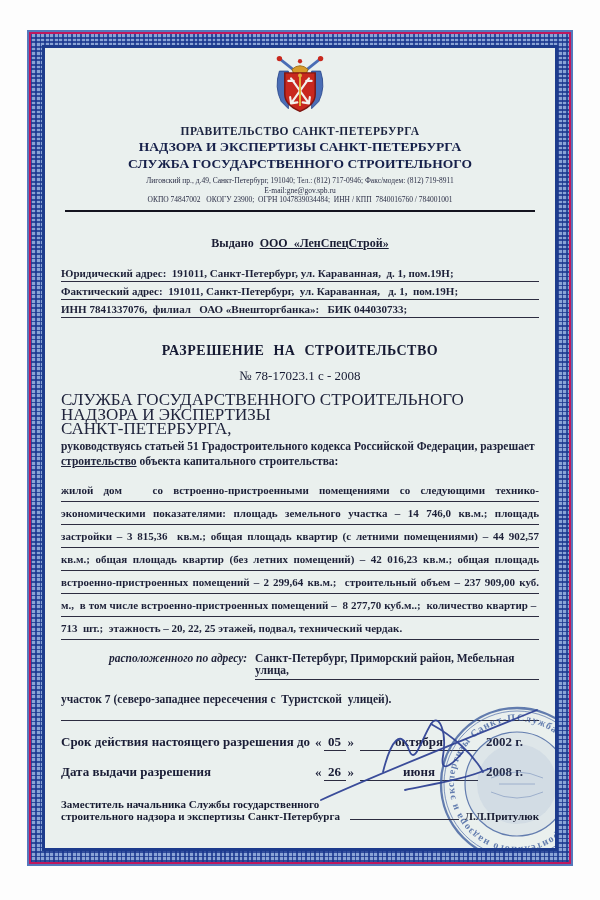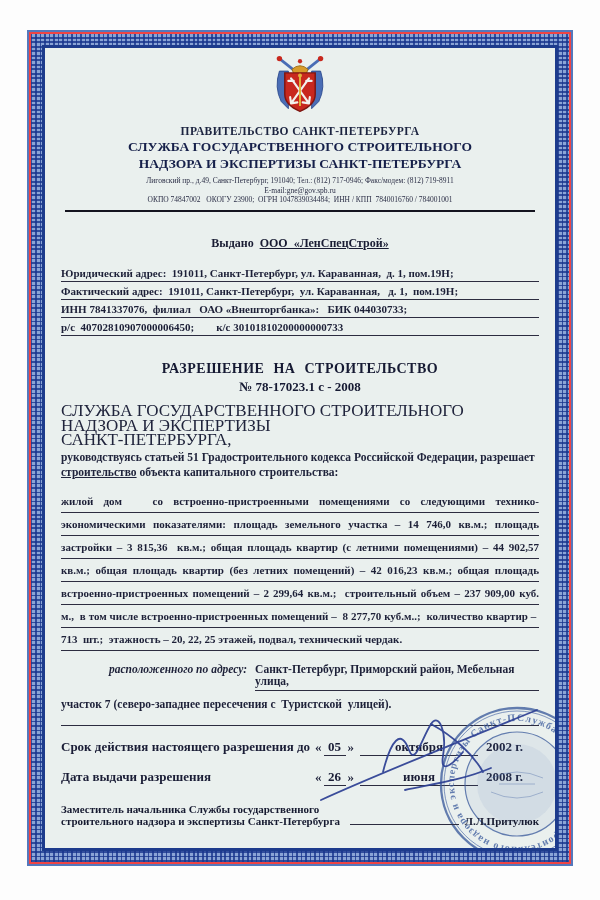--- a/index.html
+++ b/index.html
@@ -1,55 +1,55 @@
 <!DOCTYPE html>
 <html><head>
 <meta charset="utf-8">
 <style>
   html,body{margin:0;padding:0;}
   body{width:600px;height:900px;background:#ffffff;}
   .sheet{position:relative;width:600px;height:900px;background:#fdfdfd;
     font-family:"Liberation Serif","DejaVu Serif",serif;color:#23263a;}
   
   .frame{position:absolute;left:27px;top:30px;width:546px;height:836px;
-    box-sizing:border-box;border:2px solid #5578bc;padding:2px;background:#ef4444;}
+    box-sizing:border-box;border:2px solid #5578bc;padding:2px;background:#be185d;}
   .band{width:100%;height:100%;box-sizing:border-box;padding:11px;background-color:#8aa4d6;
     background-image:
       repeating-linear-gradient(0deg, rgba(23,52,140,.78) 0 1.5px, transparent 1.5px 4.5px),
       repeating-linear-gradient(90deg, rgba(23,52,140,.78) 0 1.5px, transparent 1.5px 4.5px);}
   .inner{width:100%;height:100%;box-sizing:border-box;border:3px solid #1d3b8c;
     background:#eaf0ee;position:relative;overflow:hidden;padding:5px 16px 0 16px;}
   
   .coat{display:block;margin:2px auto 2px auto;}
   .gov-title{text-align:center;font-weight:bold;font-size:11.5px;color:#1c2440;letter-spacing:.4px;}
   .svc-title{text-align:center;font-weight:bold;font-size:13.5px;color:#16204a;line-height:16.5px;margin-top:2px;}
   .addr-small{text-align:center;font-size:7.5px;line-height:9.5px;color:#2a2d45;margin-top:4px;}
   .rule-black{height:2.5px;background:#14141f;margin:5px 4px 0 4px;}
   
   .issued{text-align:center;font-weight:bold;font-size:12px;margin-top:24px;color:#191c33;}
   .issued .company{text-decoration:underline;margin-left:6px;}
   
   .requisites{margin-top:13px;font-weight:bold;font-size:11px;line-height:18px;color:#1d2038;
     background-image:repeating-linear-gradient(to bottom, transparent 0 16.6px, #2c2c40 16.6px 18px);}
   
   .permit-title{text-align:center;font-weight:bold;font-size:14px;word-spacing:5px;letter-spacing:.5px;margin-top:25px;color:#161a33;}
-  .permit-number{text-align:center;font-weight:bold;font-size:13px;margin-top:2px;color:#161a33;}
+  .permit-number{text-align:center;font-weight:normal;font-size:13px;margin-top:9px;color:#161a33;}
   
   .auth-center{font-size:17px;line-height:14.5px;margin-top:9px;color:#20243c;}
   .auth-para{font-size:11.5px;font-weight:bold;line-height:15.5px;margin-top:2px;color:#20243c;}
   .auth-para .u{text-decoration:underline;}
   
   .body-text{margin-top:9px;font-size:11px;font-weight:bold;line-height:23px;text-align:justify;color:#1d2038;
     background-image:repeating-linear-gradient(to bottom, transparent 0 21.6px, #2c2c40 21.6px 23px);}
   
   .loc{margin-top:12px;font-size:11.5px;font-weight:bold;color:#1d2038;}
   .loc-row{display:flex;align-items:baseline;padding-left:48px;}
   .loc-label{font-style:italic;white-space:nowrap;margin-right:8px;}
   .loc-line{flex:1;border-bottom:1.4px solid #2c2c40;padding-bottom:3px;}
-  .loc-line2{border-bottom:1.4px solid #2c2c40;padding-bottom:15px;margin-top:7px;}
+  .loc-line2{border-bottom:1.4px solid #2c2c40;padding-bottom:15px;margin-top:13px;}
   
   .val-row{display:flex;align-items:baseline;margin-top:13px;font-size:13px;font-weight:bold;color:#1a1d36;}
   .val-row:first-of-type{margin-top:18px;}
   .val-label{width:252px;}
   .q{margin:0 2px;}
   .day{display:inline-block;min-width:22px;text-align:center;border-bottom:1.2px solid #2c2c40;}
   .month{display:inline-block;width:118px;text-align:center;border-bottom:1.2px solid #2c2c40;margin:0 4px;}
   .year{margin-left:4px;}
   
   .sig{margin-top:17px;font-size:11px;font-weight:bold;color:#161a30;position:relative;z-index:4;}
@@ -87,39 +87,38 @@
             <path d="M45,26 L25,54 M25,54 l7,-1 M25,54 l-1,-7"></path>
             <path d="M22,29 h6 M42,29 h6"></path>
           </g>
 
           <line x1="35" y1="23" x2="35" y2="57" stroke="#e0b43c" stroke-width="2.2"></line>
           <circle cx="35" cy="23" r="2.2" fill="#e0b43c"></circle>
         </svg>
 
         <div class="gov-title">ПРАВИТЕЛЬСТВО САНКТ-ПЕТЕРБУРГА</div>
         <div class="svc-title">
+          <div>НАДЗОРА И ЭКСПЕРТИЗЫ САНКТ-ПЕТЕРБУРГА</div>
           <div>СЛУЖБА ГОСУДАРСТВЕННОГО СТРОИТЕЛЬНОГО</div>
-          <div>НАДЗОРА И ЭКСПЕРТИЗЫ САНКТ-ПЕТЕРБУРГА</div>
         </div>
         <div class="addr-small">
           <div>Лиговский пр., д.49, Санкт-Петербург, 191040; Тел.: (812) 717-0946; Факс/модем: (812) 719-8911</div>
           <div>E-mail:gne@gov.spb.ru</div>
           <div>ОКПО 74847002&nbsp;&nbsp;&nbsp;ОКОГУ 23900;&nbsp;&nbsp;ОГРН 1047839034484;&nbsp;&nbsp;ИНН / КПП&nbsp;&nbsp;7840016760 / 784001001</div>
         </div>
         <div class="rule-black"></div>
 
         <div class="issued">
           <span>Выдано</span><span class="company">ООО&nbsp; «ЛенСпецСтрой»</span>
         </div>
 
         <div class="requisites">
           <div>Юридический адрес:&nbsp; 191011, Санкт-Петербург, ул. Караванная,&nbsp; д. 1, пом.19Н;</div>
           <div>Фактический адрес:&nbsp; 191011, Санкт-Петербург,&nbsp; ул. Караванная,&nbsp;&nbsp; д. 1,&nbsp; пом.19Н;</div>
           <div>ИНН 7841337076,&nbsp; филиал&nbsp;&nbsp; ОАО «Внешторгбанка»:&nbsp;&nbsp; БИК 044030733;</div>
-          <div>р/с&nbsp; 40702810907000006450;&nbsp;&nbsp;&nbsp;&nbsp;&nbsp;&nbsp;&nbsp; к/с 30101810200000000733</div>
         </div>
 
         <div class="permit-title">РАЗРЕШЕНИЕ НА СТРОИТЕЛЬСТВО</div>
         <div class="permit-number">№ 78-17023.1 с - 2008</div>
 
         <div class="auth-center">
           <div>СЛУЖБА ГОСУДАРСТВЕННОГО СТРОИТЕЛЬНОГО НАДЗОРА И ЭКСПЕРТИЗЫ</div>
           <div>САНКТ-ПЕТЕРБУРГА,</div>
         </div>
         <div class="auth-para"><span>руководствуясь статьей 51 Градостроительного кодекса Российской Федерации, разрешает </span><span class="u">строительство</span><span> объекта капитального строительства:</span></div>

